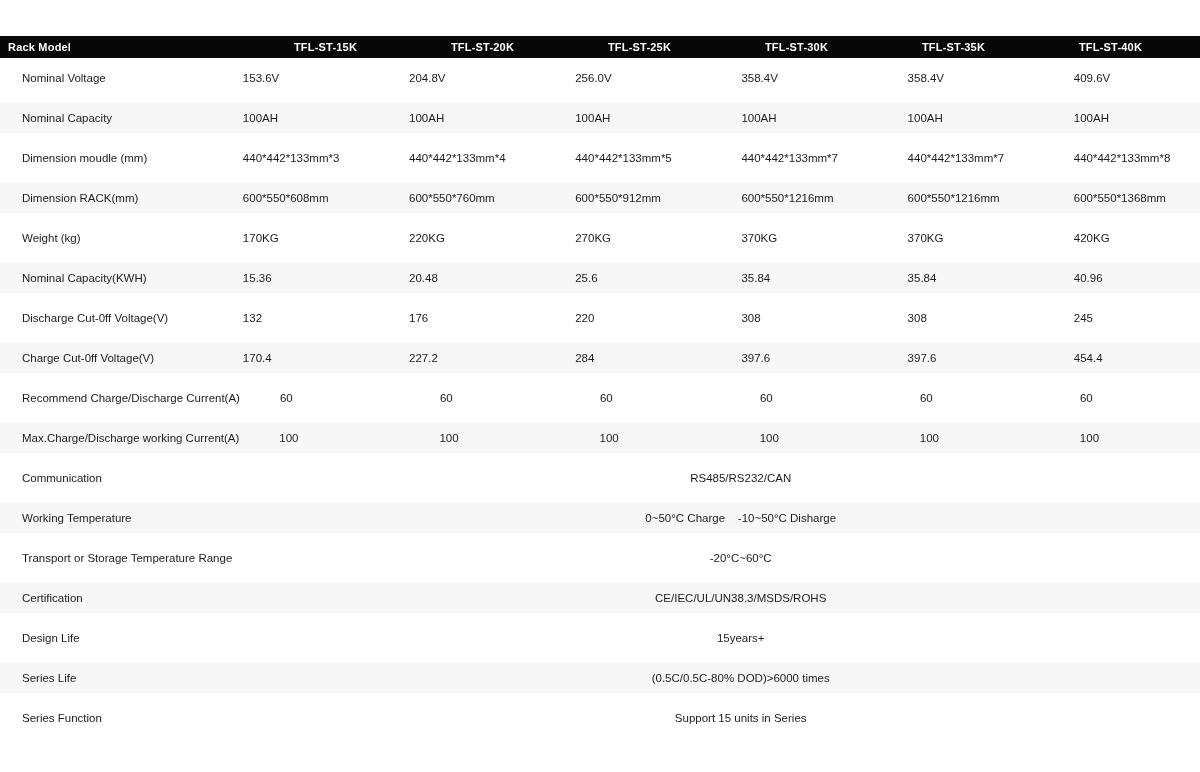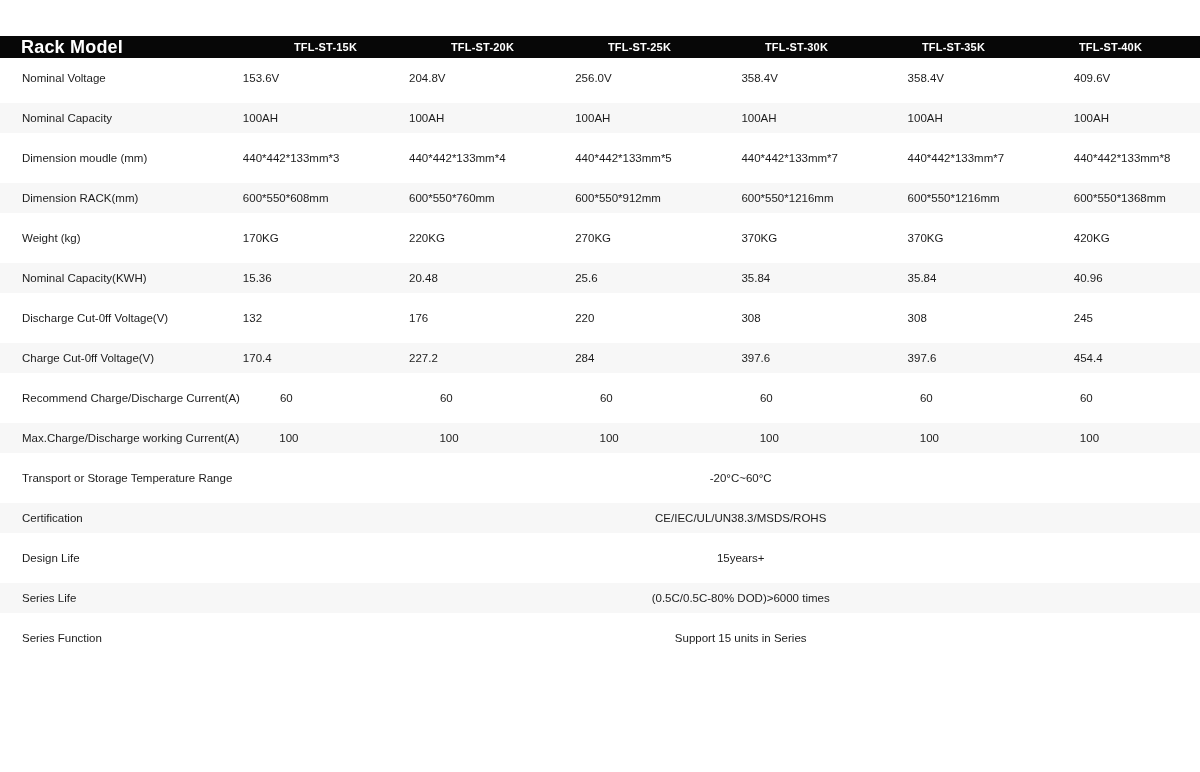--- a/index.html
+++ b/index.html
@@ -17,22 +17,22 @@
     color:var(--text);
     position:relative;
     overflow:hidden;
   }
   .spec-table{position:absolute;top:36px;left:0;width:1200px;}
   .header-row{
     height:22px;background:var(--header-bg);
     display:flex;align-items:center;
   }
   .header-label{
-    width:247px;padding-left:21px;box-sizing:border-box;
-    color:var(--header-text);font-weight:700;font-size:18px;
+    width:247px;padding-left:8px;box-sizing:border-box;
+    color:var(--header-text);font-weight:700;font-size:11px;
     letter-spacing:.2px;white-space:nowrap;
   }
   .header-col{
     width:157px;text-align:center;
     color:var(--header-text);font-weight:700;font-size:11px;
     letter-spacing:.2px;white-space:nowrap;
   }
   .row{
     height:40px;display:flex;align-items:center;
     font-size:11.5px;
@@ -159,21 +159,29 @@
   <div class="row alt">
     <div class="row-label">Max.Charge/Discharge working Current(A)</div>
     <div class="cell">100</div>
     <div class="cell">100</div>
     <div class="cell">100</div>
     <div class="cell">100</div>
     <div class="cell">100</div>
     <div class="cell">100</div>
   </div>
 
-
+  <div class="row">
+    <div class="row-label">Communication</div>
+    <div class="merged">RS485/RS232/CAN</div>
+  </div>
+
+  <div class="row alt">
+    <div class="row-label">Working Temperature</div>
+    <div class="merged">0~50°C Charge    -10~50°C Disharge</div>
+  </div>
 
   <div class="row">
     <div class="row-label">Transport or Storage Temperature Range</div>
     <div class="merged">-20°C~60°C</div>
   </div>
 
   <div class="row alt">
     <div class="row-label">Certification</div>
     <div class="merged">CE/IEC/UL/UN38.3/MSDS/ROHS</div>
   </div>

